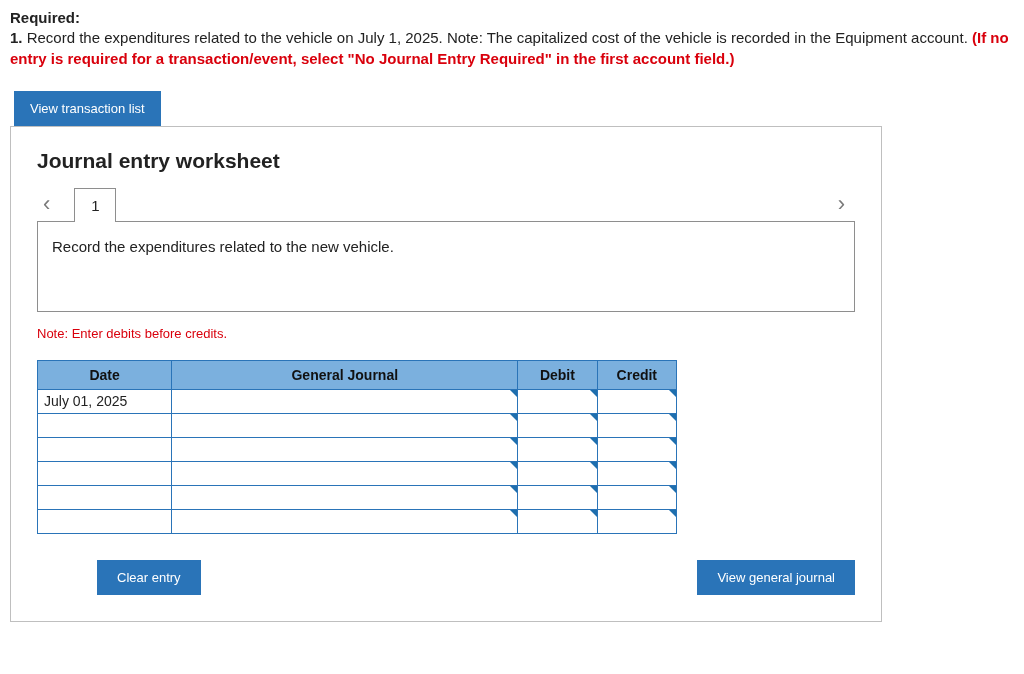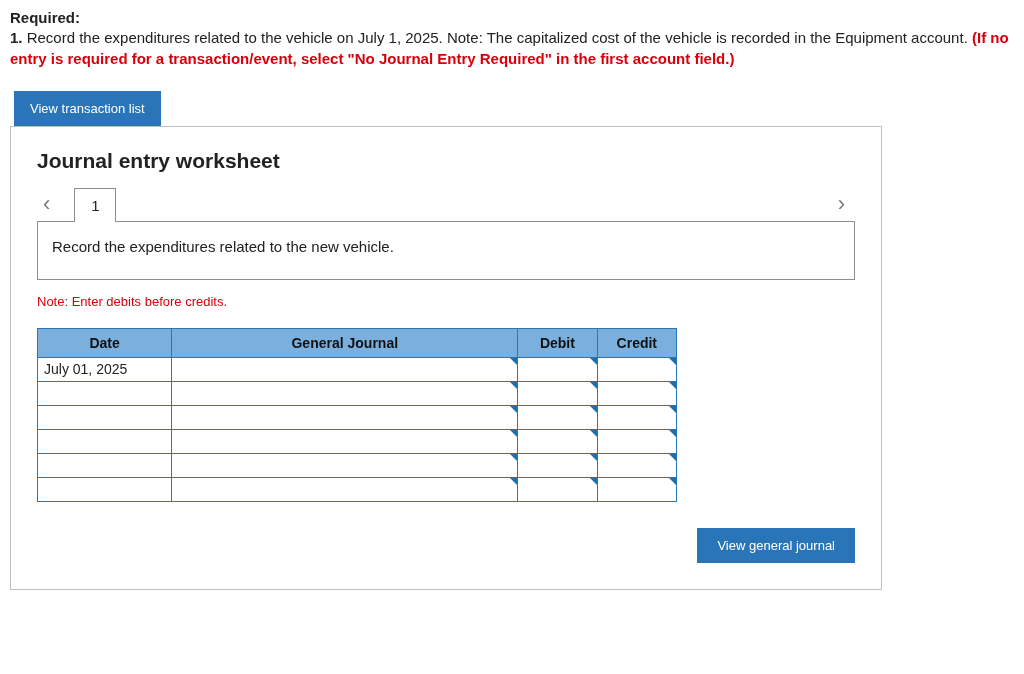--- a/index.html
+++ b/index.html
@@ -66,21 +66,21 @@
     justify-content: center;
     font-size: 15px;
     margin-left: 18px;
     background: #fff;
     position: relative;
     top: 1px;
     cursor: pointer;
   }
   .instruction-box {
     border: 1px solid #8e8e8e;
-    padding: 16px 14px 24px 14px;
+    padding: 16px 14px 56px 14px;
     font-size: 15px;
     margin-bottom: 14px;
   }
   .note-red {
     color: #d9000c;
     font-size: 13px;
     margin-bottom: 10px;
   }
   table.journal {
     border-collapse: collapse;
@@ -207,18 +207,19 @@
       <tr>
         <td class="date-col"></td>
         <td class="gj-col marker"></td>
         <td class="num-col marker"></td>
         <td class="num-col marker"></td>
       </tr>
     </tbody>
   </table>
 
   <div class="btnrow">
+    <button class="btn btn-clear">Clear entry</button>
     <button class="btn btn-vgj">View general journal</button>
   </div>
 </div>
 
 
 
 
 </body></html>

